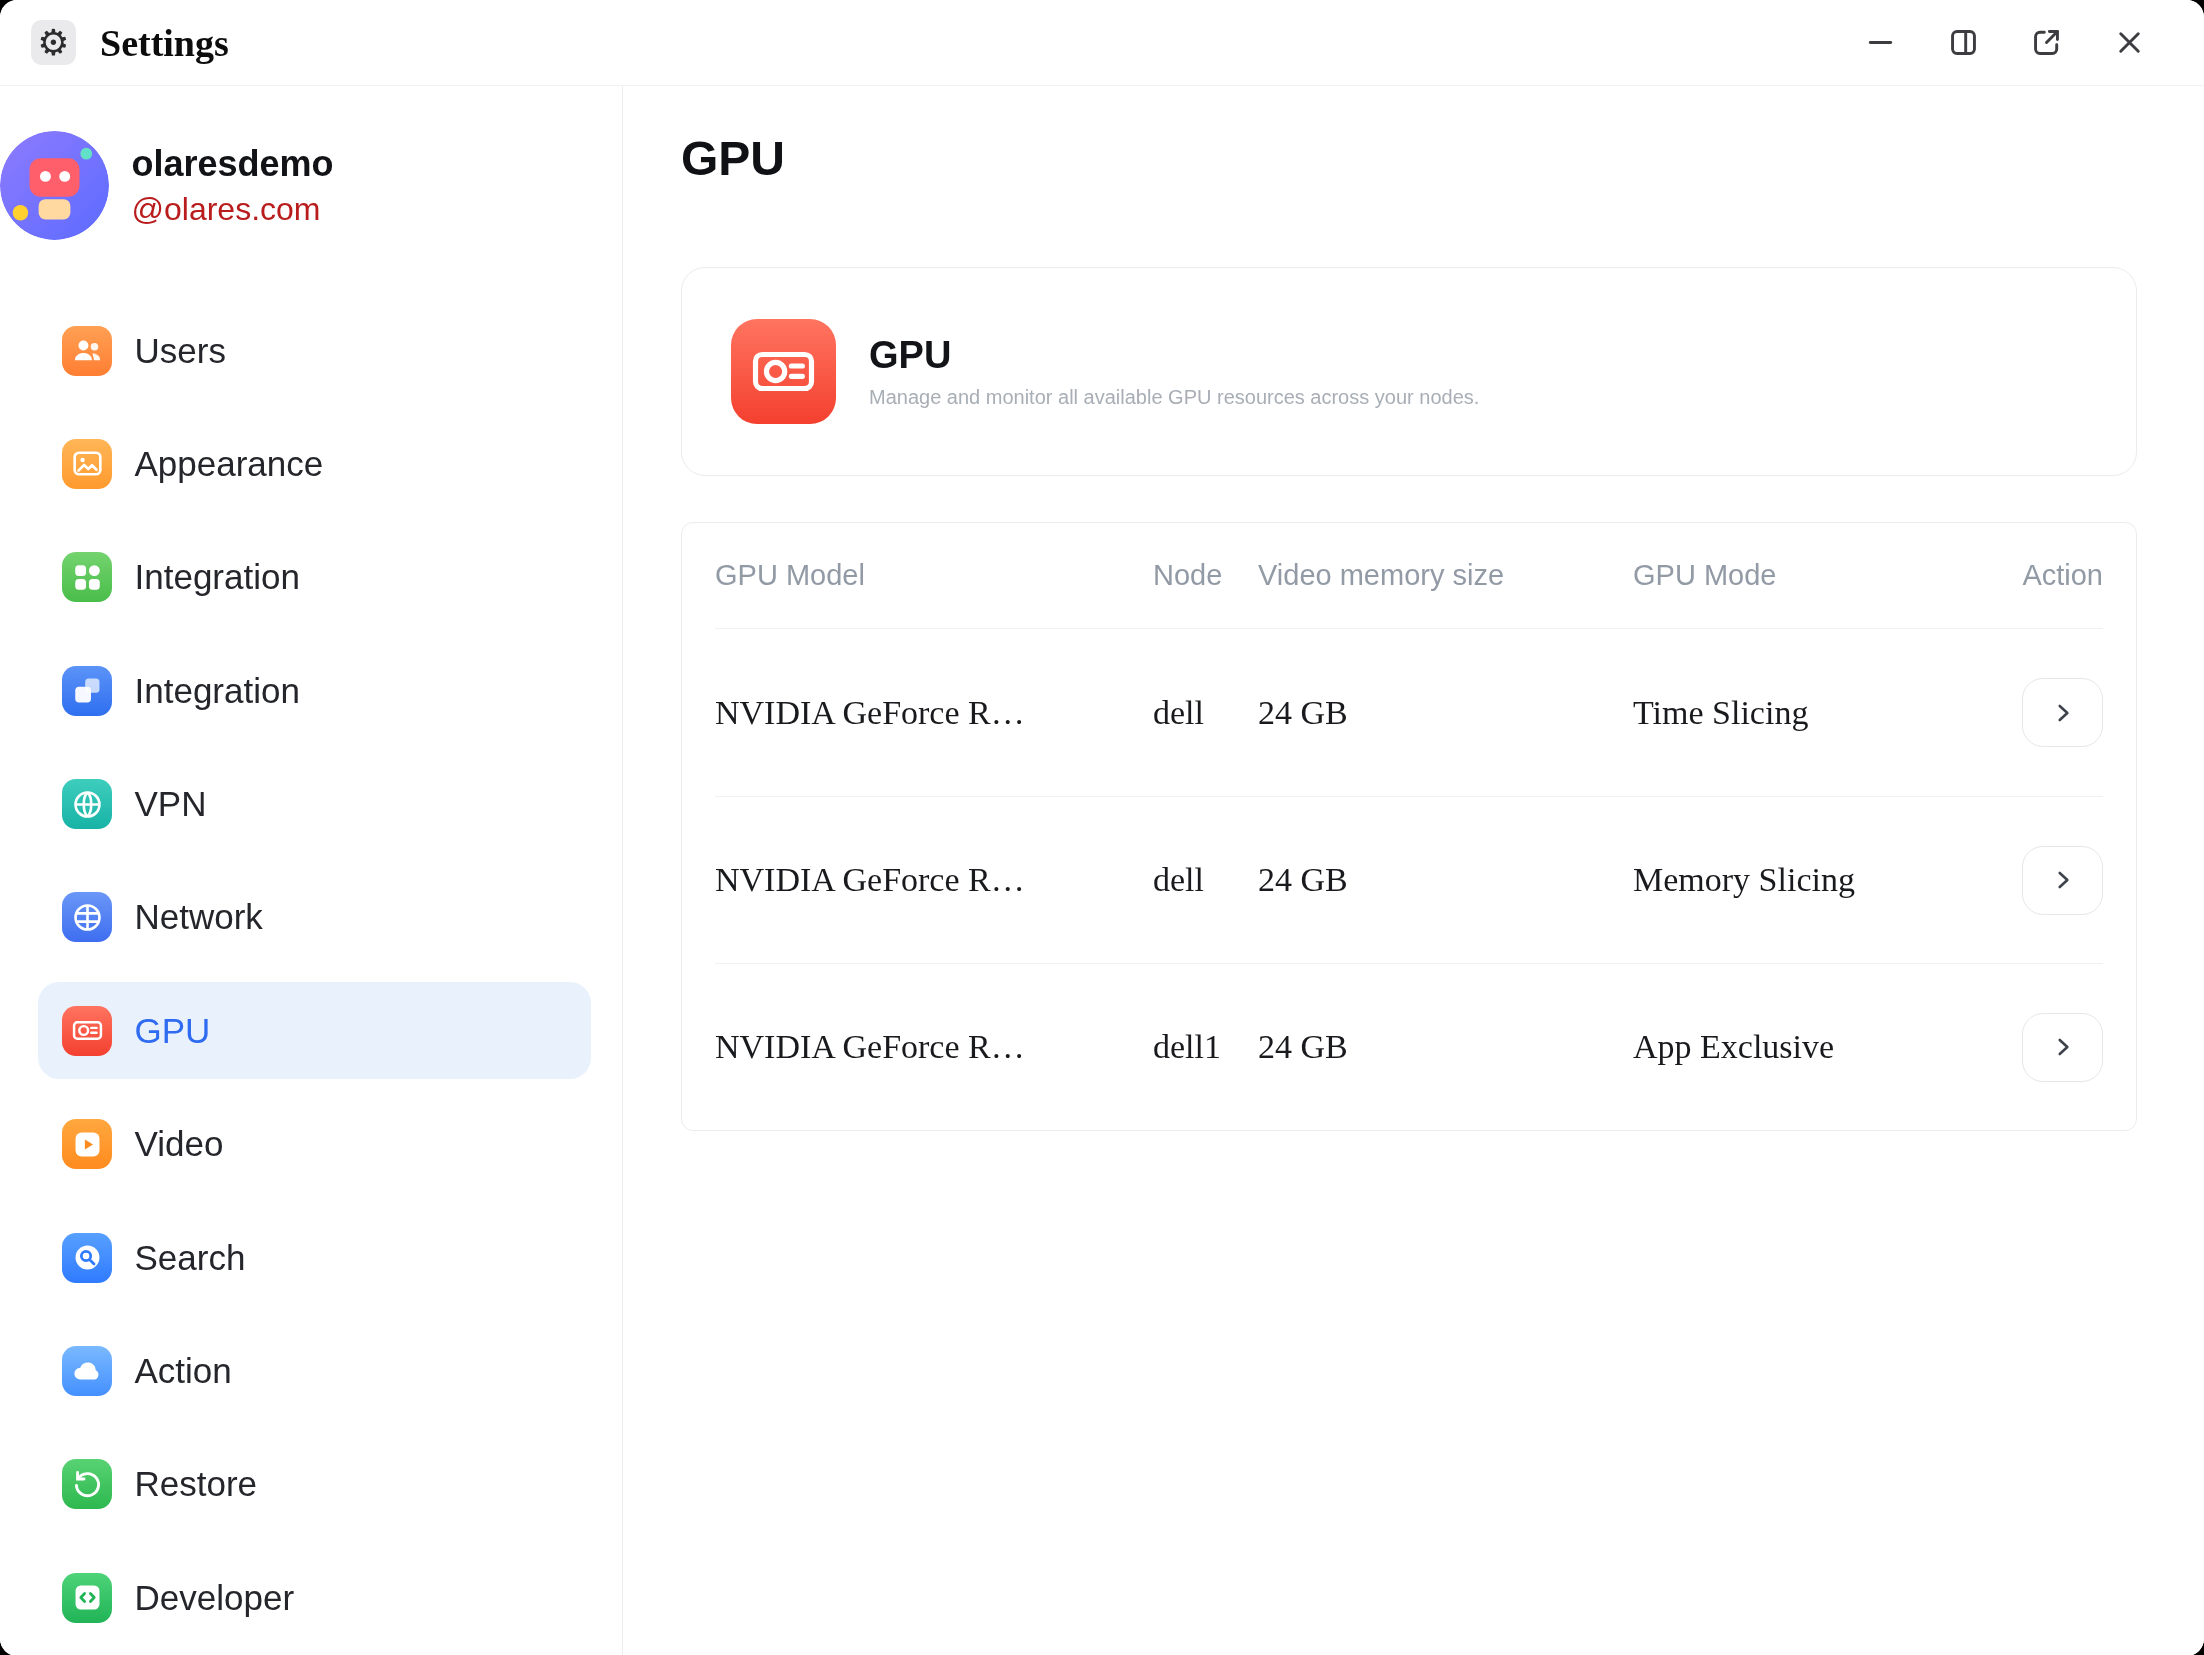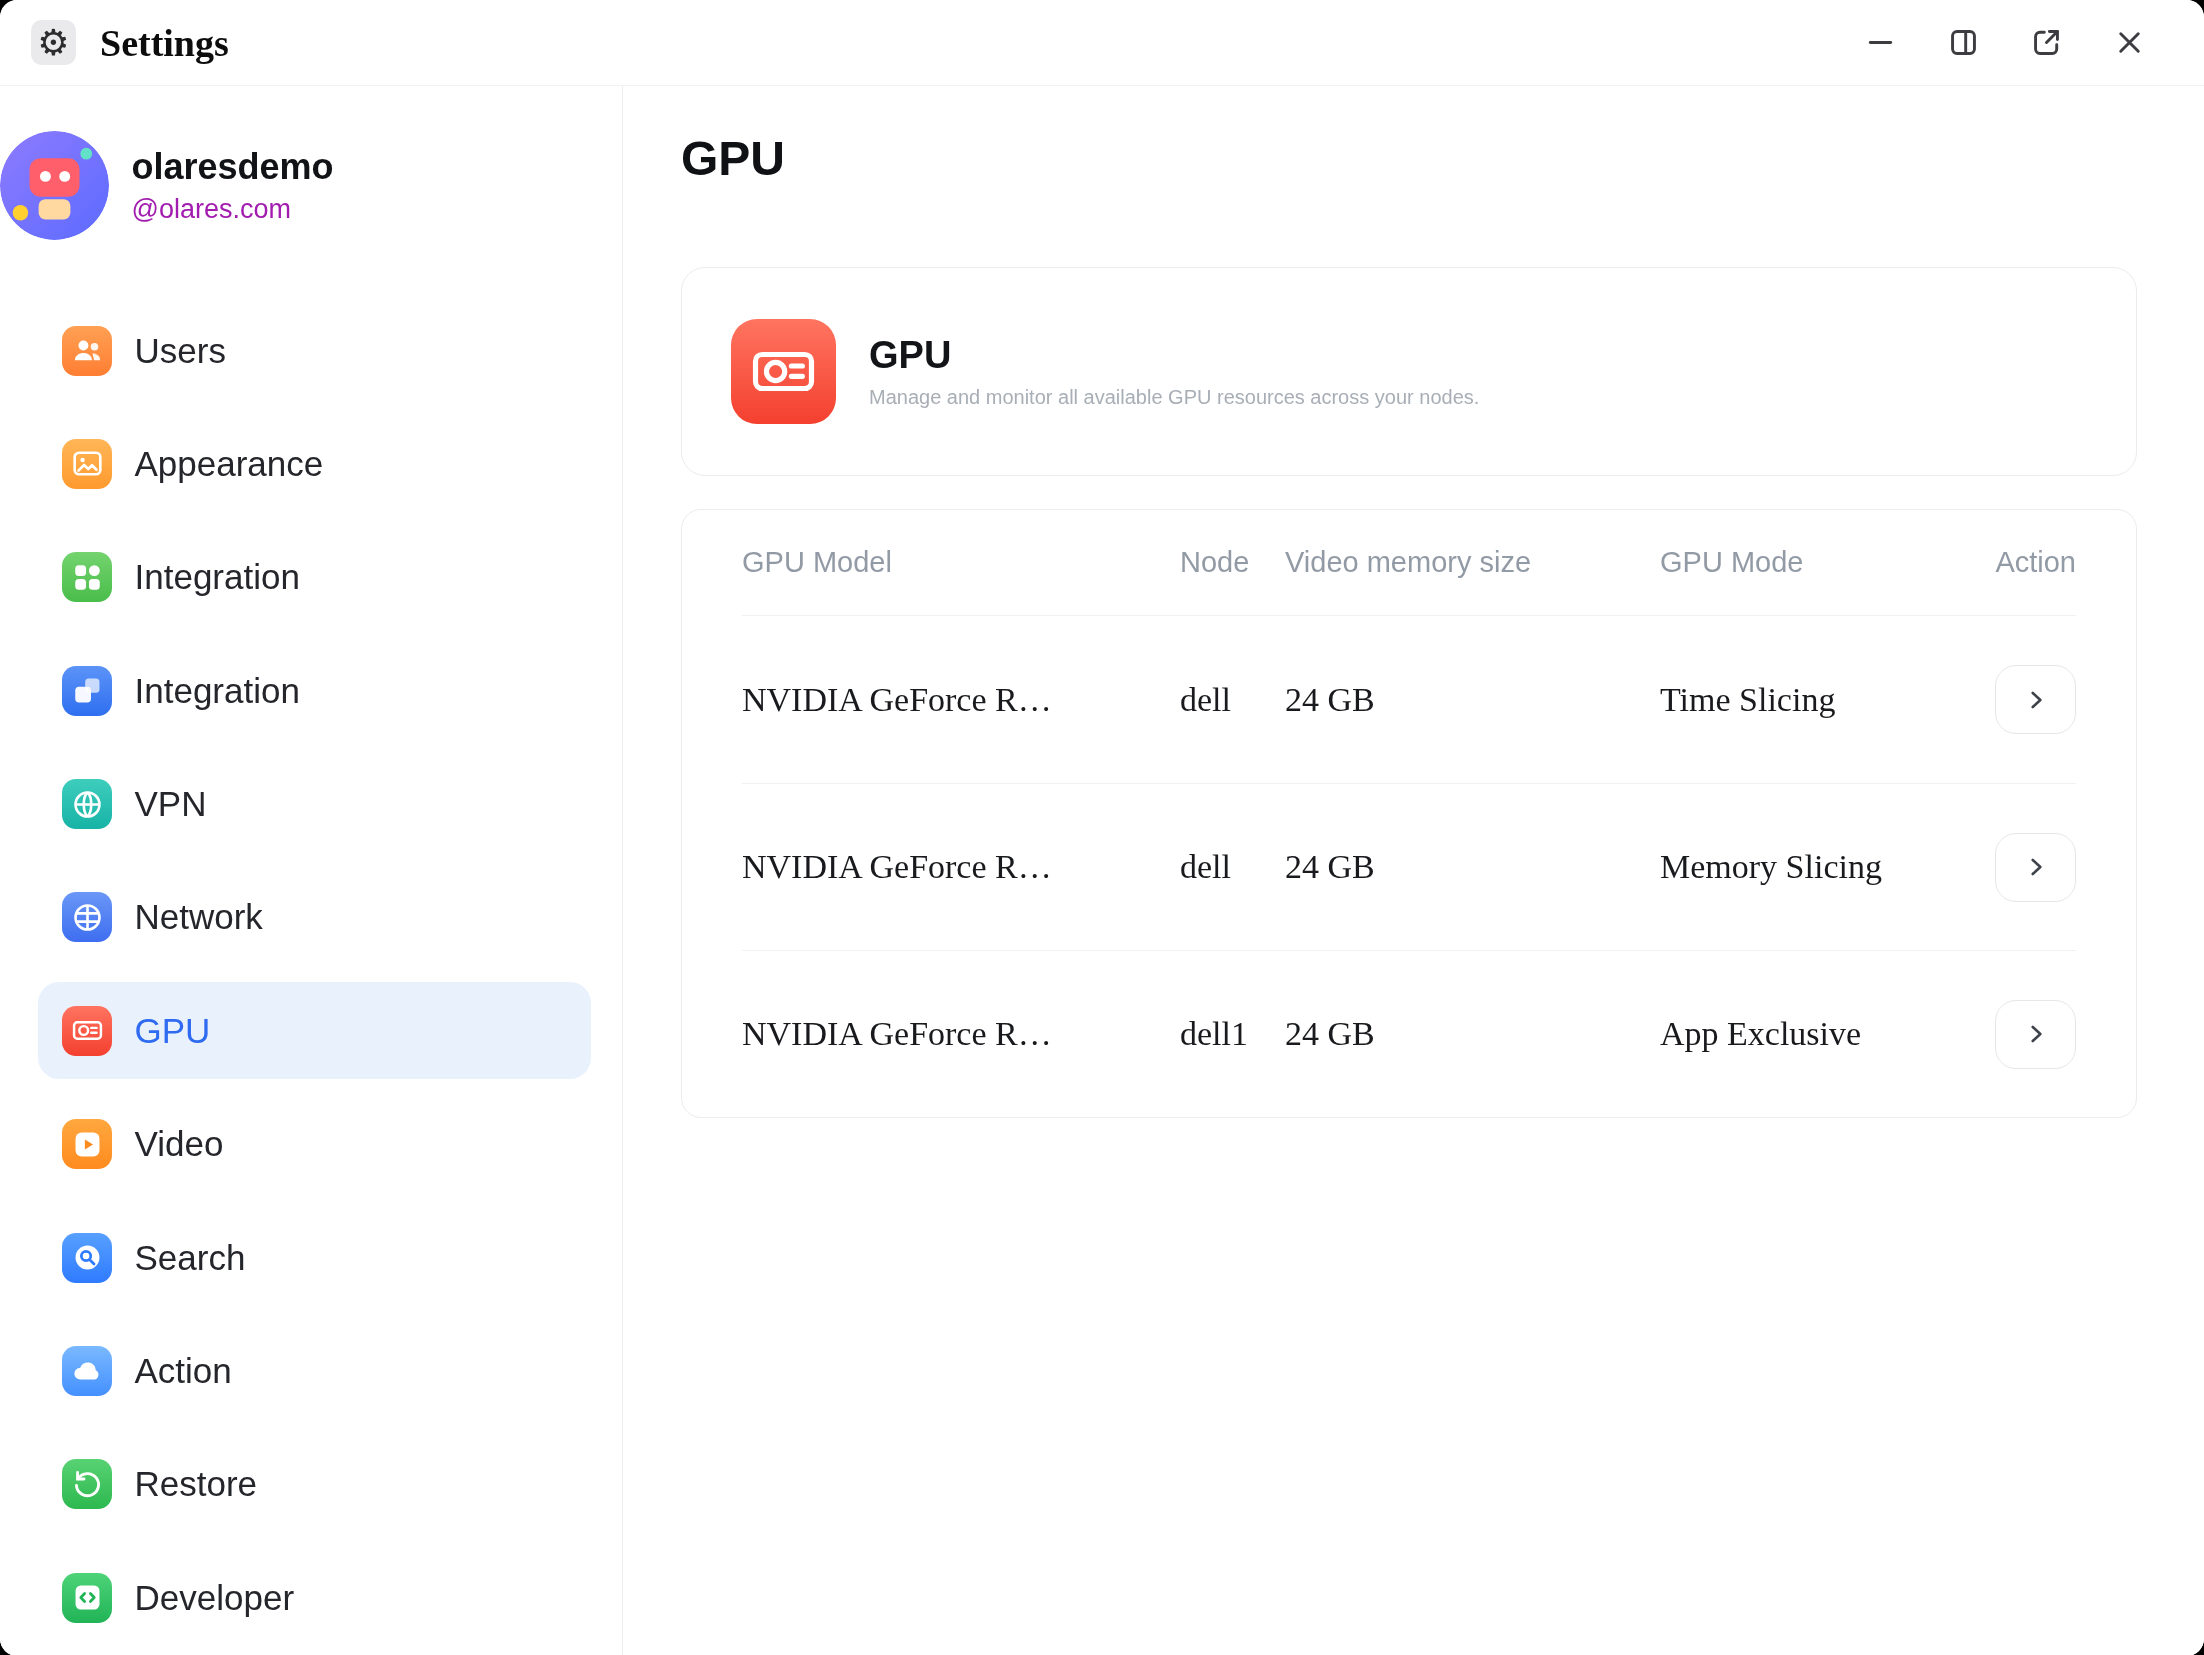--- a/index.html
+++ b/index.html
@@ -24,21 +24,21 @@
 
   
   .content { flex:1; display:flex; min-height:0; }
 
   
   .sidebar { width:623px; flex:0 0 623px; border-right:1.7px solid #ededee; padding-top:45px; overflow:hidden; background:#fff; }
   .profile { display:flex; align-items:center; gap:22.5px; }
   .avatar { width:109px; height:109px; border-radius:50%; overflow:hidden; flex:none; }
   .avatar svg { width:100%; height:100%; display:block; }
   .p-name { font-size:36px; font-weight:700; color:#121316; }
-  .p-handle { font-size:27px; color:#a21caf; margin-top:6px; }
+  .p-handle { font-size:32px; color:#b91c1c; margin-top:6px; }
 
   .menu { margin-top:62px; }
   .item { height:97px; margin:0 31px 16.4px 38px; border-radius:21px; display:flex;
           align-items:center; padding-left:24px; gap:22.5px; cursor:pointer; }
   .item.active { background:#e9f1fd; }
   .item.active .lbl { color:#2e6bf0; }
   .lbl { font-size:35px; color:#25262b; }
   .ic { width:50px; height:50px; border-radius:14px; flex:none;
         display:flex; align-items:center; justify-content:center; }
   .ic svg { width:35px; height:35px; display:block; }
@@ -62,21 +62,21 @@
 
   .info-card { margin-top:81px; height:209px; border:1.7px solid #ececee; border-radius:24px;
                display:flex; align-items:center; gap:33px; padding:0 35px 0 49px; }
   .big-ic { width:105px; height:105px; border-radius:26px; flex:none;
             background:linear-gradient(180deg,#ff7460,#f4402f);
             display:flex; align-items:center; justify-content:center; }
   .big-ic svg { width:73px; height:73px; }
   .card-title { font-size:38px; font-weight:700; color:#131418; }
   .card-sub { font-size:20px; color:#a8aeb6; margin-top:8.6px; }
 
-  .table-card { margin-top:33px; border:1.7px solid #ececee; border-radius:20px; padding:0 60px; }
+  .table-card { margin-top:46px; border:1.7px solid #ececee; border-radius:12px; padding:0 33px; }
   .grid { display:grid; grid-template-columns:438px 105px 375px 1fr 95px; align-items:center; }
   .thead { height:106px; color:#929aa5; font-size:29px; border-bottom:1.7px solid #f1f1f3; }
   .th-action { text-align:right; }
   .trow { height:167px; font-size:34px; color:#191a1d;font-family:Liberation Serif, serif; }
   .trow + .trow { border-top:1.7px solid #f1f1f3; }
   .cell { padding-right:17.3px; white-space:nowrap; overflow:hidden; text-overflow:ellipsis; }
   .cell-action { justify-self:end; }
   .action-btn { width:81px; height:69px; border:1.7px solid #e7e7ea; border-radius:21px;
                 background:#fff; cursor:pointer; display:flex; align-items:center; justify-content:center; }
   .action-btn svg { width:26px; height:26px; stroke:#3e434b; stroke-width:2.4; fill:none;

